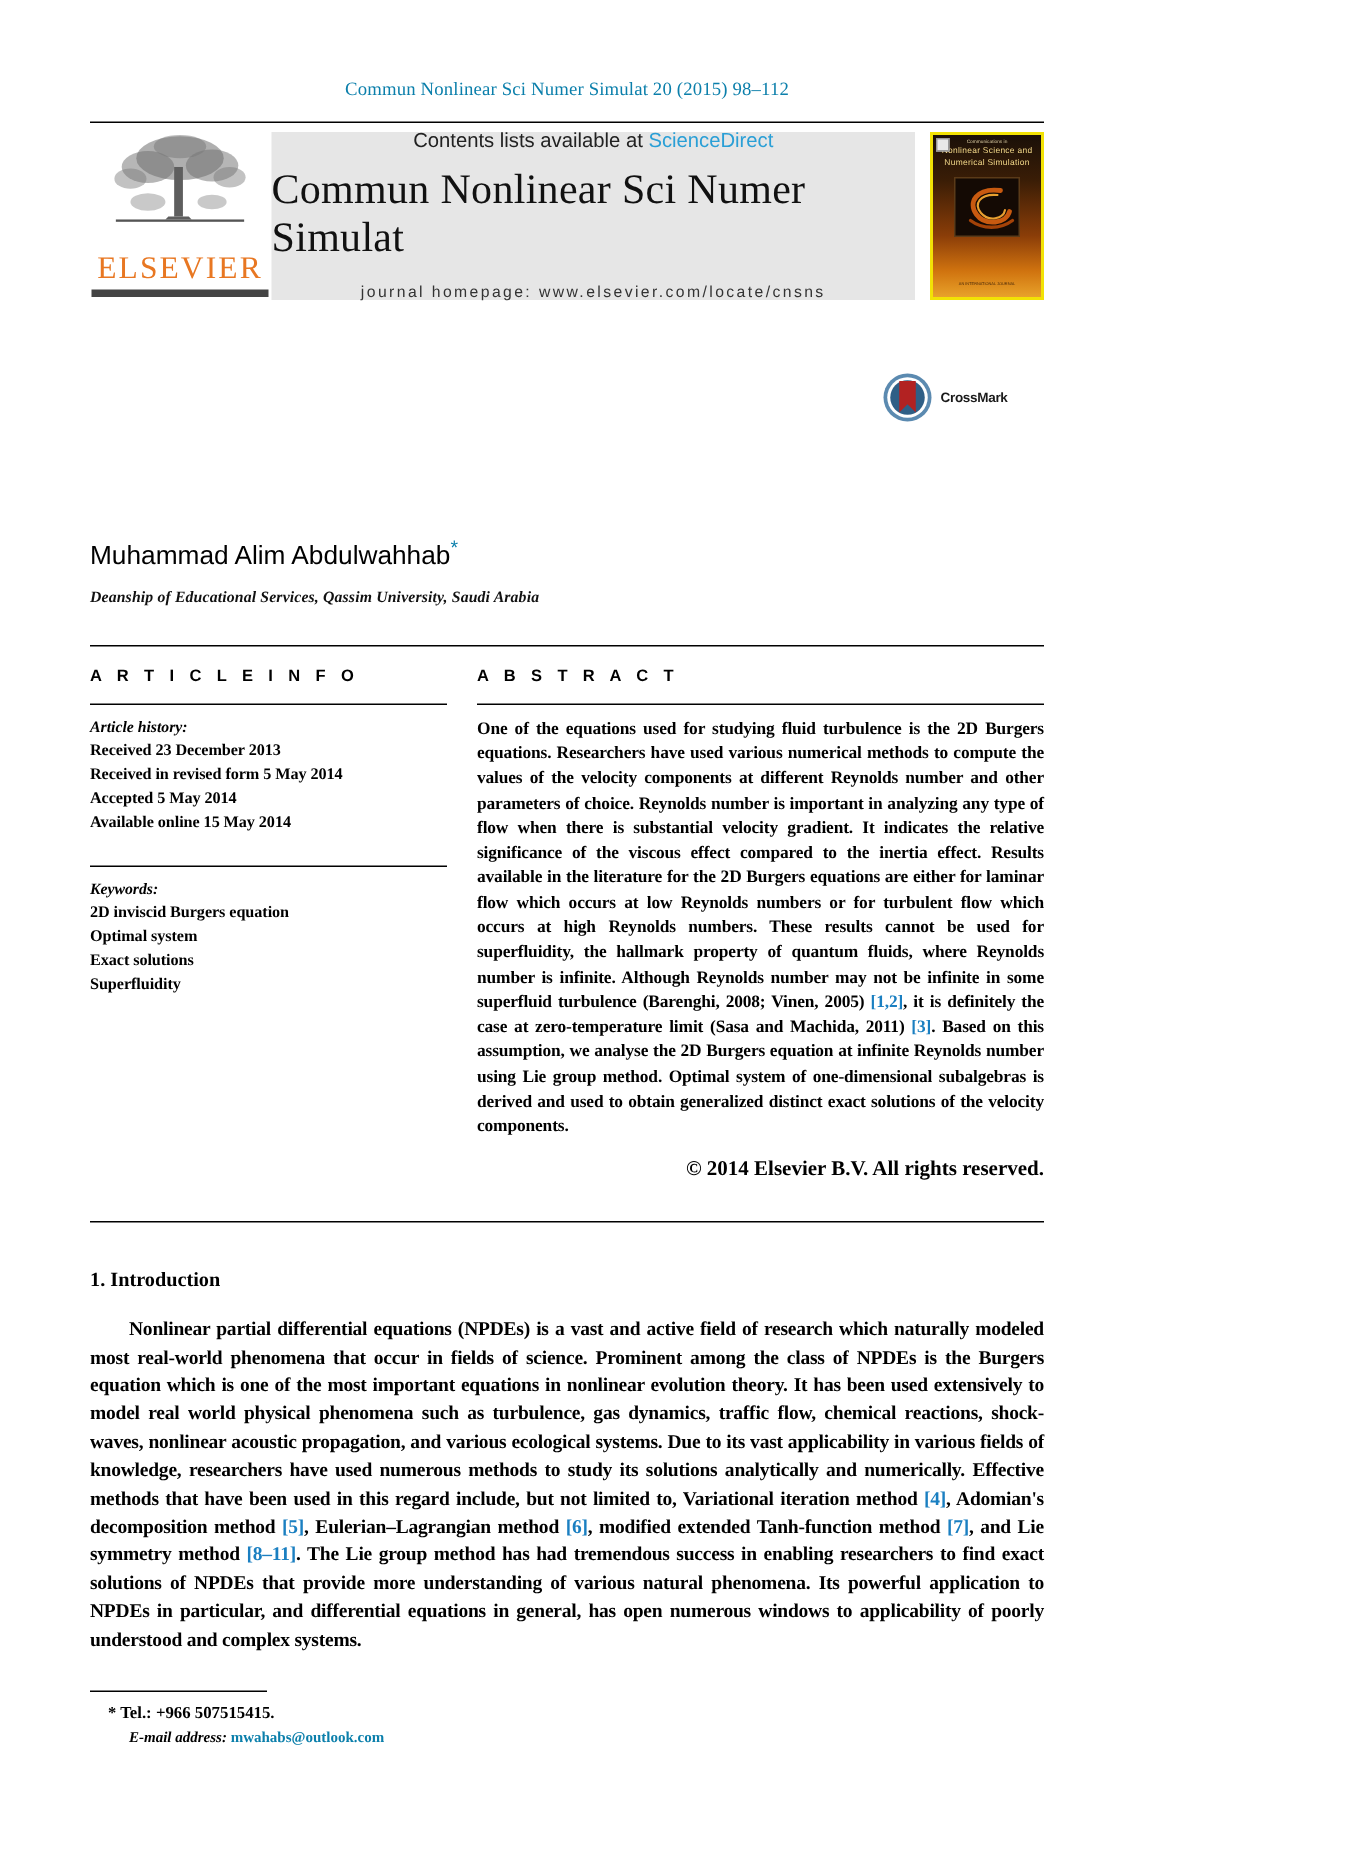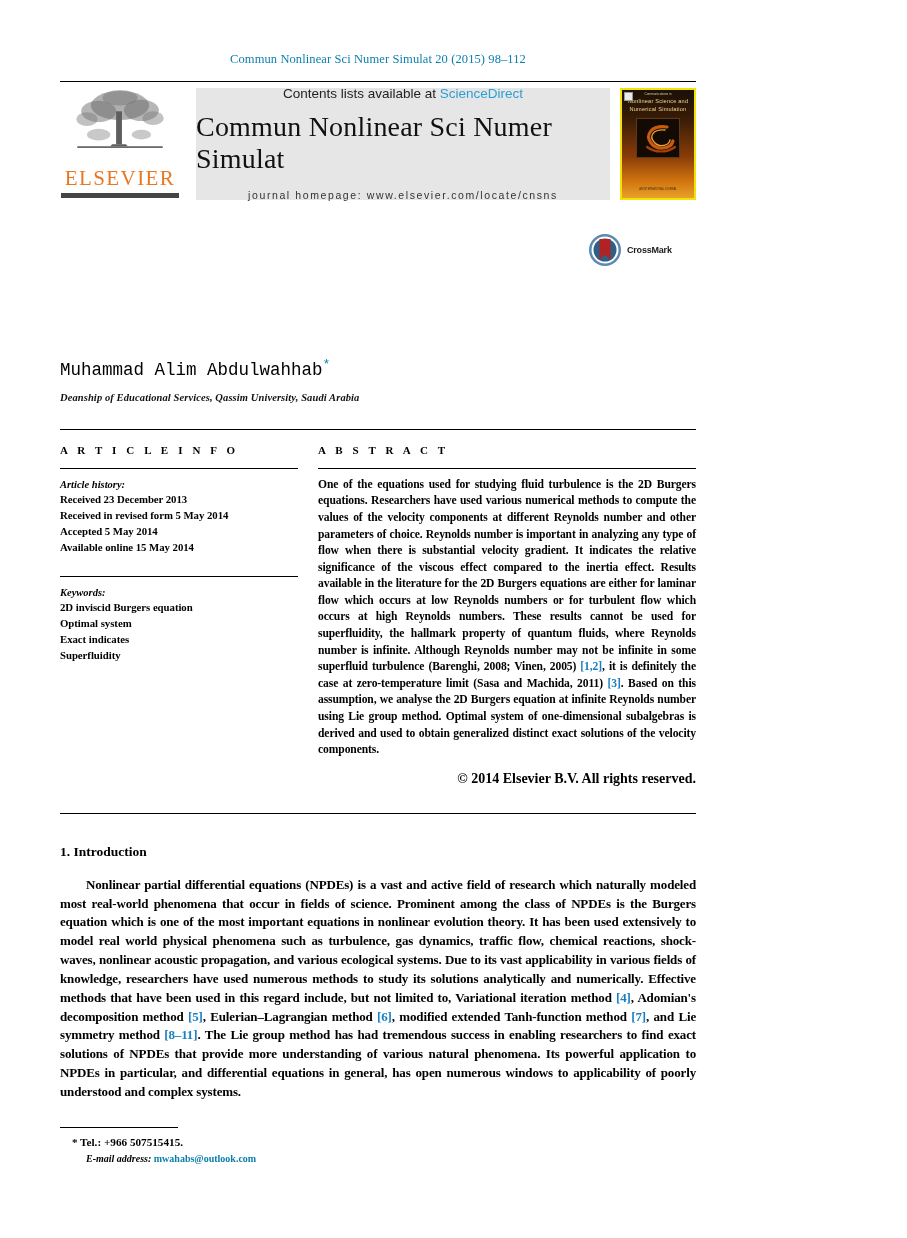--- a/index.html
+++ b/index.html
@@ -59,21 +59,21 @@
     line-height: 1;
     margin-top: 16px;
   }
   .elsevier-bar {
     width: 118px; height: 5px; background: #444; margin-top: 4px;
   }
 
   .journal-band {
     flex: 1 1 auto;
     background: #e6e6e6;
-    margin-left: 16px;
+    margin-left: 1px;
     margin-right: 10px;
     display: flex;
     flex-direction: column;
     align-items: center;
     justify-content: center;
     padding: 6px 0 8px 0;
   }
   .contents-line {
     font-family: "Liberation Sans", sans-serif;
     font-size: 13.5px;
@@ -160,37 +160,37 @@
     line-height: 1.30;
     color: #000;
     font-weight: 400;
     width: 676px;
     margin: 0;
     letter-spacing: -0.1px;
   }
   .crossmark {
     position: absolute;
     right: 0;
-    top: 0;
+    top: 15px;
     width: 108px;
     display: flex;
     align-items: center;
     gap: 5px;
   }
   .crossmark-label {
     font-family: "Liberation Sans", sans-serif;
     font-size: 9px;
     font-weight: bold;
     color: #1a1a1a;
     letter-spacing: -0.2px;
   }
 
   .authors {
     margin: 24px 60px 12px 60px;
-    font-family: Liberation Mono, monospace;
+    font-family: Liberation Sans, sans-serif;
     font-size: 17.5px;
     color: #000;
   }
   .authors .star { color: #0b7fab; font-size: 13px; vertical-align: super; }
   .affiliation {
     margin: 7px 60px 0 60px;
     font-family: "Liberation Serif", serif;
     font-style: italic;
     font-weight: bold;
     font-size: 10.5px;
@@ -206,21 +206,21 @@
   .info-abstract {
     margin: 0 60px 0 60px;
     display: flex;
     gap: 0px;
     padding-top: 14px;
   }
   .col-info { width: 250px; flex: 0 0 250px; padding-right: 12px; }
   .col-abs { flex: 1 1 auto; padding-left: 8px; }
 
   .sec-head {
-    font-family: Liberation Serif, serif;
+    font-family: Liberation Sans, sans-serif;
     font-weight: bold;
     font-size: 11px;
     letter-spacing: 3.6px;
     color: #000;
     margin-bottom: 12px;
   }
   .thin-rule { border-top: 1.1px solid #000; margin-bottom: 8px; }
 
   .hist-label, .kw-label {
     font-style: italic;
@@ -400,21 +400,21 @@
       <div class="hist-item">Received 23 December 2013</div>
       <div class="hist-item">Received in revised form 5 May 2014</div>
       <div class="hist-item">Accepted 5 May 2014</div>
       <div class="hist-item">Available online 15 May 2014</div>
 
       <div class="kw-block">
         <div class="thin-rule"></div>
         <div class="kw-label">Keywords:</div>
         <div class="kw-item">2D inviscid Burgers equation</div>
         <div class="kw-item">Optimal system</div>
-        <div class="kw-item">Exact indicates</div>
+        <div class="kw-item">Exact solutions</div>
         <div class="kw-item">Superfluidity</div>
       </div>
     </div>
 
     <div class="col-abs">
       <div class="sec-head">A B S T R A C T</div>
       <div class="thin-rule"></div>
       <div class="abstract-text"><span>One of the equations used for studying fluid turbulence is the 2D Burgers equations. Researchers have used various numerical methods to compute the values of the velocity components at different Reynolds number and other parameters of choice. Reynolds number is important in analyzing any type of flow when there is substantial velocity gradient. It indicates the relative significance of the viscous effect compared to the inertia effect. Results available in the literature for the 2D Burgers equations are either for laminar flow which occurs at low Reynolds numbers or for turbulent flow which occurs at high Reynolds numbers. These results cannot be used for superfluidity, the hallmark property of quantum fluids, where Reynolds number is infinite. Although Reynolds number may not be infinite in some superfluid turbulence (Barenghi, 2008; Vinen, 2005) </span><span class="ref">[1,2]</span><span>, it is definitely the case at zero-temperature limit (Sasa and Machida, 2011) </span><span class="ref">[3]</span><span>. Based on this assumption, we analyse the 2D Burgers equation at infinite Reynolds number using Lie group method. Optimal system of one-dimensional subalgebras is derived and used to obtain generalized distinct exact solutions of the velocity components.</span></div>
       <div class="copyright">© 2014 Elsevier B.V. All rights reserved.</div>
     </div>

